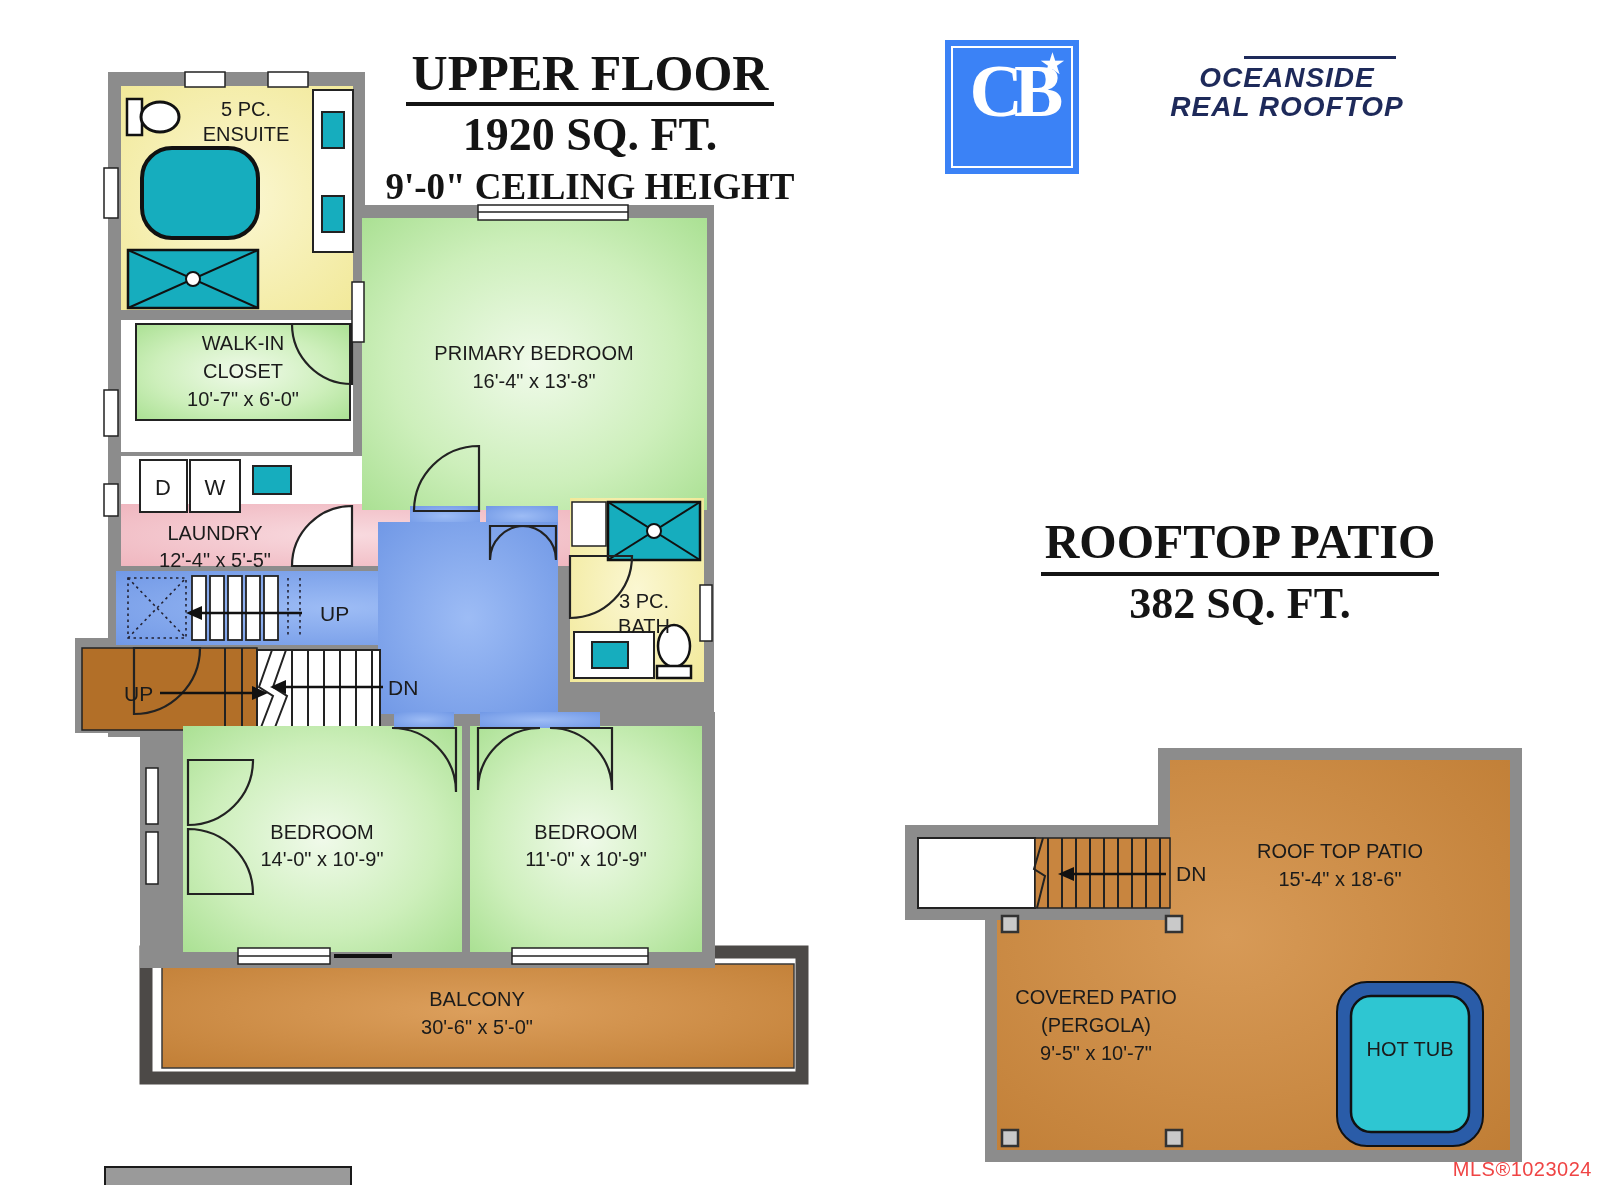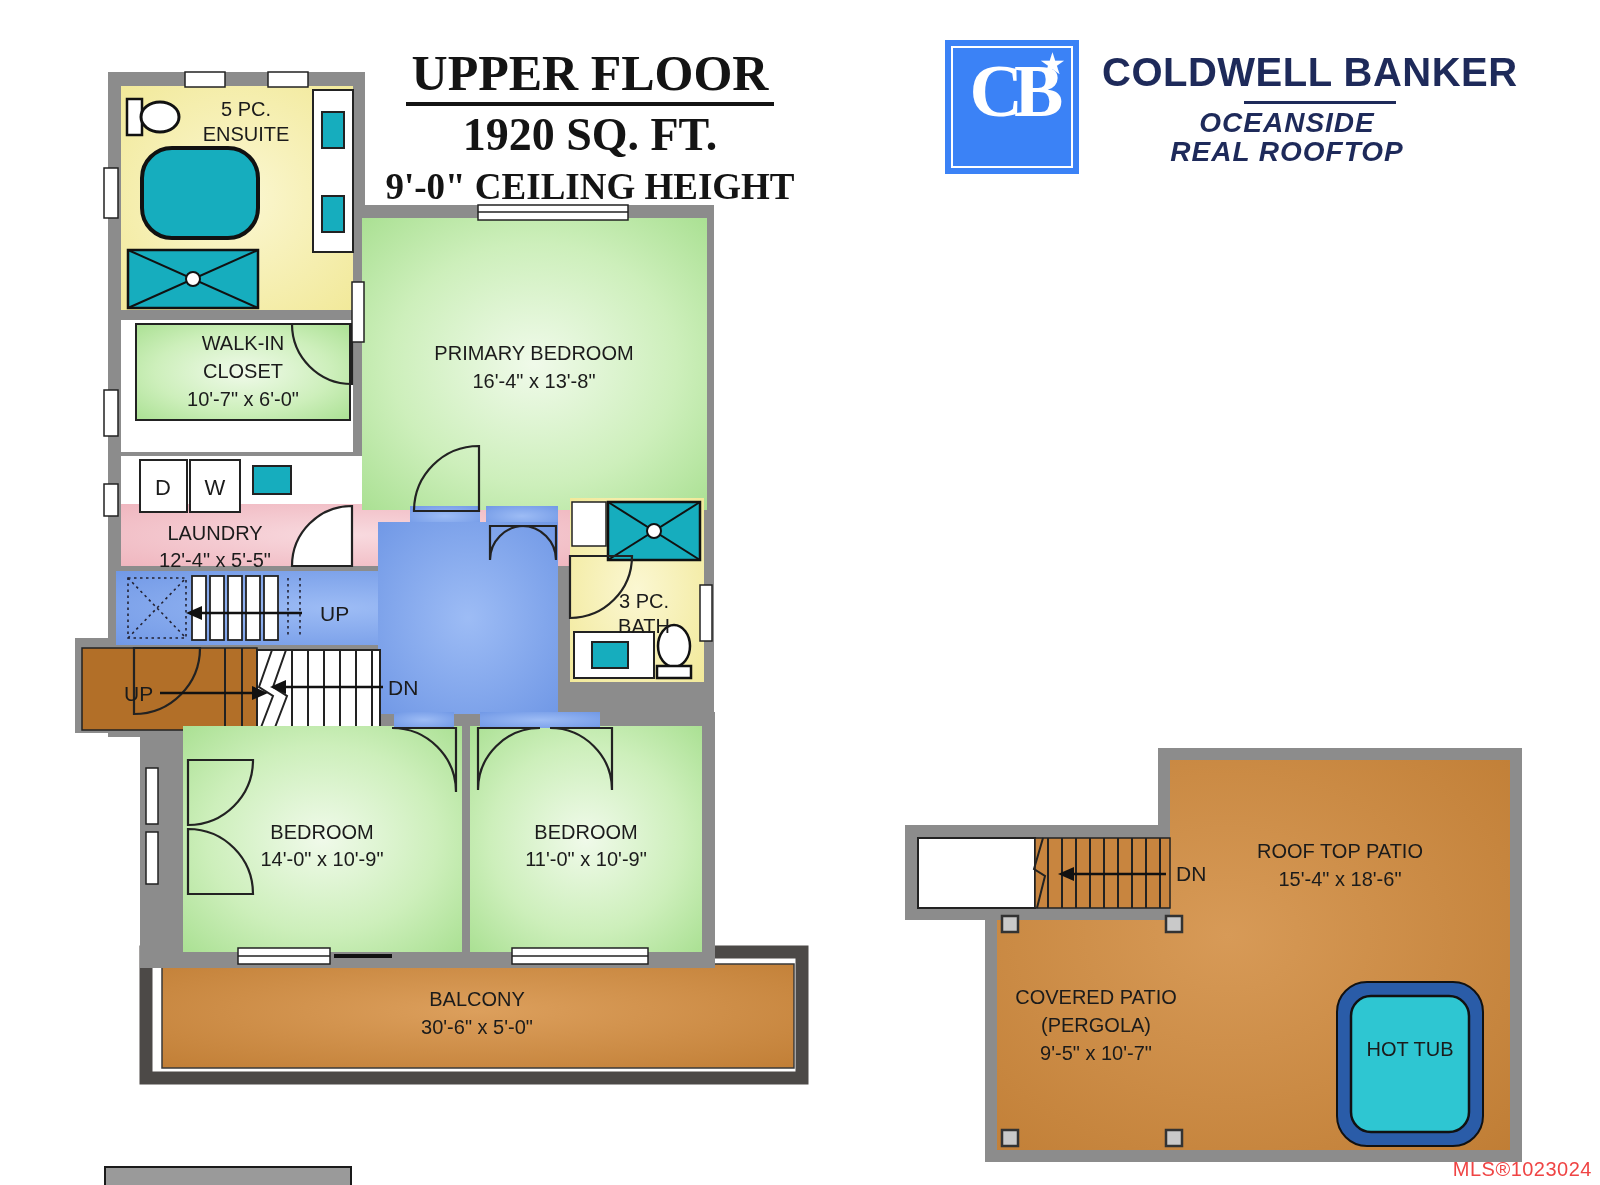--- a/index.html
+++ b/index.html
@@ -285,24 +285,27 @@
     <div class="t2">1920 SQ. FT.</div>
     <div class="t3">9'-0" CEILING HEIGHT</div>
   </div>
 
   <div id="logo-box">
     <div id="logo-inner"></div>
     <div id="logo-cb">CB</div>
     <div id="logo-star">★</div>
   </div>
   <div id="brand">
-    <div id="brand-name">COLDWELL BANKER</div>
     <div id="brand-rule"></div>
     <div id="brand-sub">
       <div class="bs">OCEANSIDE</div>
       <div class="bs">REAL ROOFTOP</div>
     </div>
   </div>
 
+  <div id="rooftop-title" class="titleblock">
+    <div><span class="r1">ROOFTOP PATIO</span></div>
+    <div class="r2">382 SQ. FT.</div>
+  </div>
 
   <div id="cutoff-bar"></div>
   <div id="mls">MLS®1023024</div>
 </div>
 
 </body></html>

